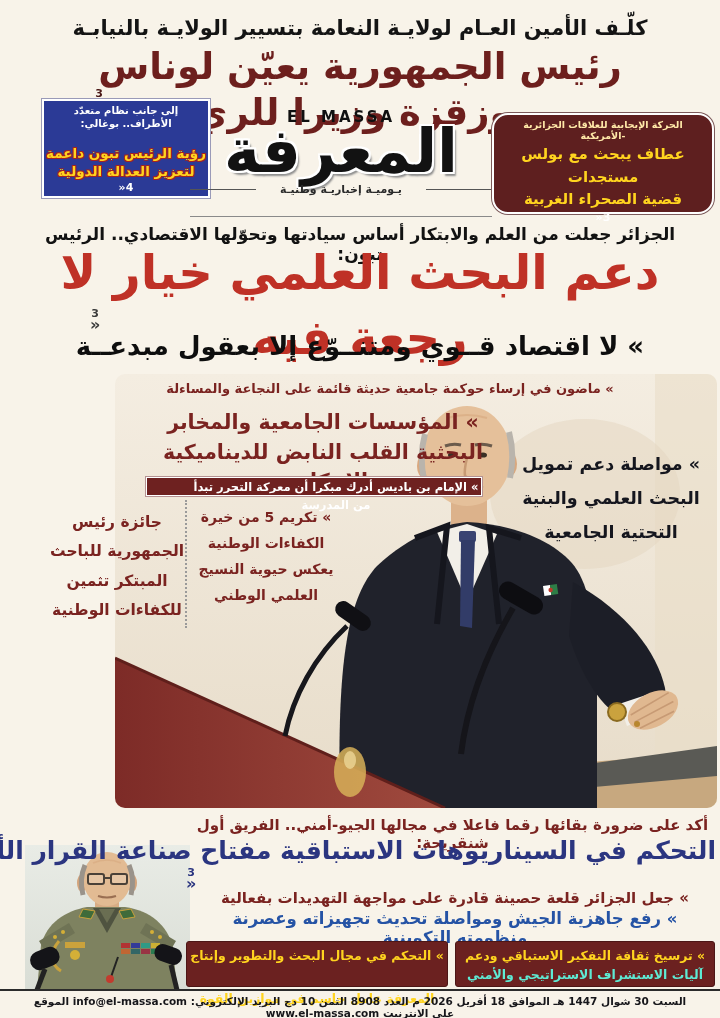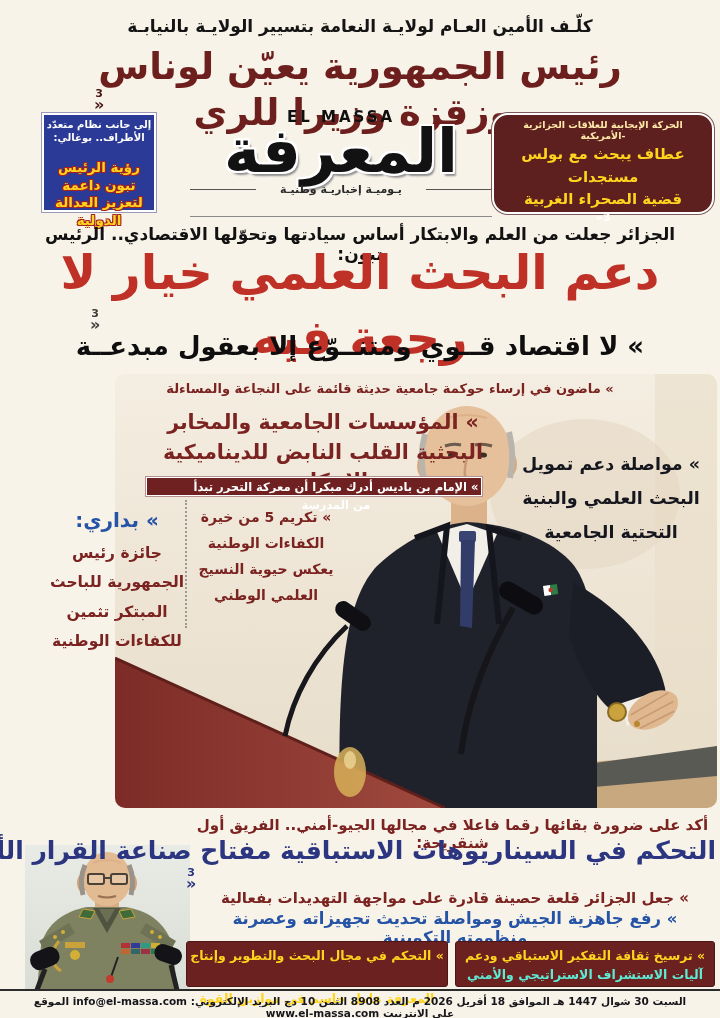--- a/index.html
+++ b/index.html
@@ -14,29 +14,29 @@
     --box-blue:#2b3a96;
     --yellow:#ffd41f;
   }
   html,body{margin:0;padding:0;}
   body{background:#d8d4ca;font-family:"DejaVu Sans","Liberation Sans",sans-serif;}
   .page{position:relative;width:720px;height:1018px;margin:0 auto;background:var(--cream);overflow:hidden;}
   .abs{position:absolute;}
   .ctr{text-align:center;}
 
   
-  .top-kicker{left:40px;top:16px;width:640px;font-size:17px;font-weight:bold;color:#141414;letter-spacing:.5px;}
+  .top-kicker{left:40px;top:16px;width:640px;font-size:21px;font-weight:bold;color:#141414;letter-spacing:.5px;}
   .top-headline{left:50px;top:44px;width:620px;font-size:37px;font-weight:900;color:var(--headline-maroon);letter-spacing:-1px;line-height:1.25;}
   .pref{display:flex;flex-direction:column;align-items:center;line-height:1;}
   .pref .num{font-size:11px;font-weight:bold;}
   .pref .mk{font-size:16px;font-weight:bold;margin-top:-2px;}
   .top-ref{left:94px;top:88px;color:#4a1816;}
 
   
-  .teaser-left{left:42px;top:113px;width:114px;height:99px;background:var(--box-blue);
+  .teaser-left{left:42px;top:99px;width:168px;height:99px;background:var(--box-blue);
     border:2px solid #fff;box-shadow:0 0 0 1px #9a9ab8;padding:3px 2px;box-sizing:border-box;}
   .tl-kicker{color:#fff;font-size:10px;font-weight:bold;line-height:1.3;}
   .tl-title{color:var(--yellow);font-size:13.5px;font-weight:900;line-height:1.3;margin-top:15px;
     text-shadow:1px 1px 0 #a42222,-1px -1px 0 #a42222,1px -1px 0 #a42222,-1px 1px 0 #a42222;}
   .tl-ref{color:#fff;font-size:11px;font-weight:bold;margin-top:1px;}
 
   .masthead{left:190px;top:108px;width:302px;}
   .mast-latin{font-size:15px;font-weight:900;letter-spacing:3px;color:#101010;font-family:"DejaVu Sans","Liberation Sans",sans-serif;}
   .mast-logo{font-size:61px;font-weight:900;color:#121212;line-height:1.0;margin-top:-6px;letter-spacing:-1px;
     text-shadow:-2px -2px 0 #fff,2px -2px 0 #fff,-2px 2px 0 #fff,2px 2px 0 #fff,0 -2px 0 #fff,0 2px 0 #fff,-2px 0 0 #fff,2px 0 0 #fff,3px 4px 2px #8d8d8d;}
@@ -223,21 +223,20 @@
         </g>
     </svg>
   </div>
 
   <div class="abs ctr ov-governance" dir="rtl">» ماضون في إرساء حوكمة جامعية حديثة قائمة على النجاعة والمساءلة</div>
   <div class="abs ctr ov-institutions" dir="rtl">» المؤسسات الجامعية والمخابر البحثية القلب النابض للديناميكية الابتكارية</div>
   <div class="abs ctr ov-badis" dir="rtl">» الإمام بن باديس أدرك مبكرا أن معركة التحرر تبدأ من المدرسة</div>
   <div class="abs ctr ov-funding" dir="rtl">» مواصلة دعم تمويل البحث العلمي والبنية التحتية الجامعية</div>
   <div class="abs ctr ov-honor" dir="rtl">» تكريم 5 من خيرة الكفاءات الوطنية يعكس حيوية النسيج العلمي الوطني</div>
   <div class="abs ctr ov-baddari" dir="rtl">
-    <div class="lbl">» بداري:</div>
     <div class="txt">جائزة رئيس الجمهورية للباحث المبتكر تثمين للكفاءات الوطنية</div>
   </div>
   <div class="abs ov-sep"></div>
 
   <div class="abs photo-general">
     <svg viewBox="0 0 165 145" preserveAspectRatio="none">
       <defs>
         <linearGradient id="gbg" x1="0" y1="0" x2="0" y2="1">
           <stop offset="0" stop-color="#e9ece6"></stop>
             <stop offset="1" stop-color="#d9ddd5"></stop>

